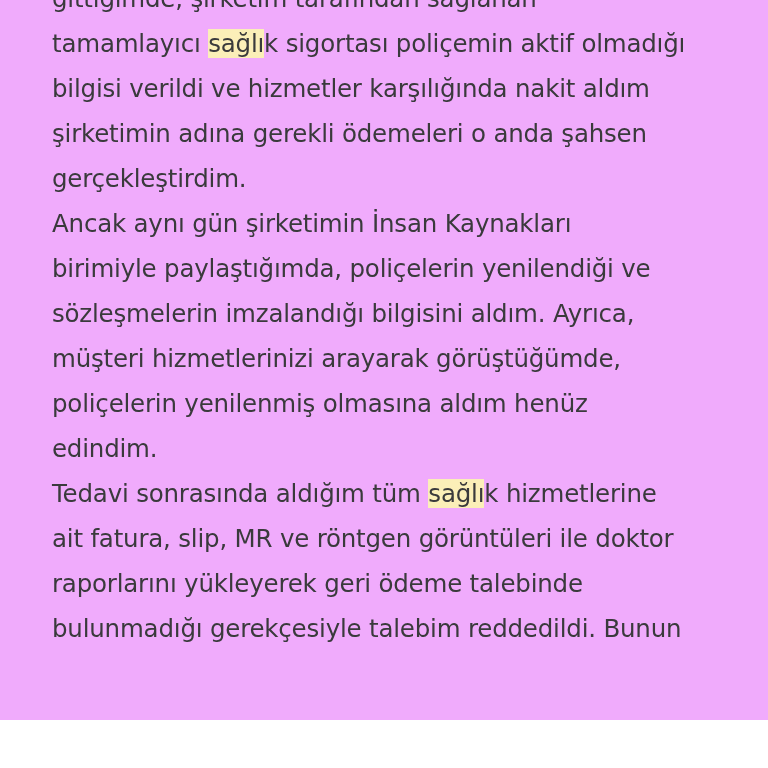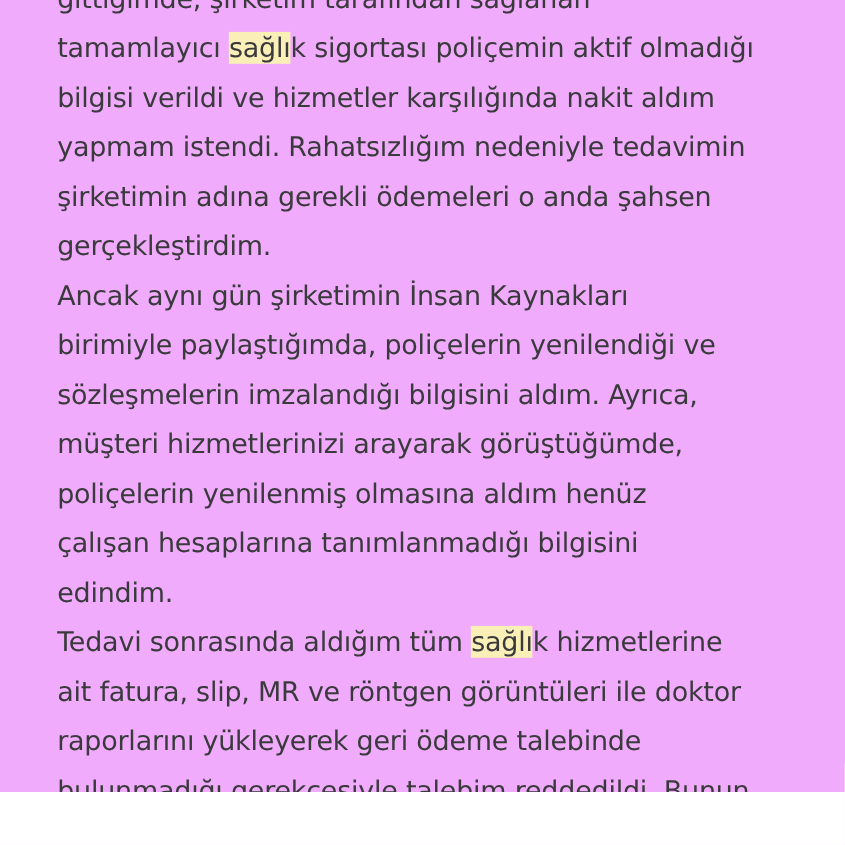--- a/index.html
+++ b/index.html
@@ -37,28 +37,26 @@
     }
   </style>
 </head>
 <body>
 
 <div class="page">
   <div class="text-body">
     <div class="line">gittiğimde, şirketim tarafından sağlanan</div>
     <div class="line"><span>tamamlayıcı </span><span class="hl">sağlı</span><span>k</span><span> sigortası poliçemin aktif olmadığı</span></div>
     <div class="line">bilgisi verildi ve hizmetler karşılığında nakit aldım</div>
-    <div class="line">yapmam istendi. Rahatsızlığım nedeniyle tedavimin</div>
     <div class="line">şirketimin adına gerekli ödemeleri o anda şahsen</div>
     <div class="line">gerçekleştirdim.</div>
     <div class="line">Ancak aynı gün şirketimin İnsan Kaynakları</div>
     <div class="line">birimiyle paylaştığımda, poliçelerin yenilendiği ve</div>
     <div class="line">sözleşmelerin imzalandığı bilgisini aldım. Ayrıca,</div>
     <div class="line">müşteri hizmetlerinizi arayarak görüştüğümde,</div>
     <div class="line">poliçelerin yenilenmiş olmasına aldım henüz</div>
-    <div class="line">çalışan hesaplarına tanımlanmadığı bilgisini</div>
     <div class="line">edindim.</div>
     <div class="line"><span>Tedavi sonrasında aldığım tüm </span><span class="hl">sağlı</span><span>k</span><span> hizmetlerine</span></div>
     <div class="line">ait fatura, slip, MR ve röntgen görüntüleri ile doktor</div>
     <div class="line">raporlarını yükleyerek geri ödeme talebinde</div>
     <div class="line">bulunmadığı gerekçesiyle talebim reddedildi. Bunun</div>
   </div>
 </div>
 
 </body></html>

